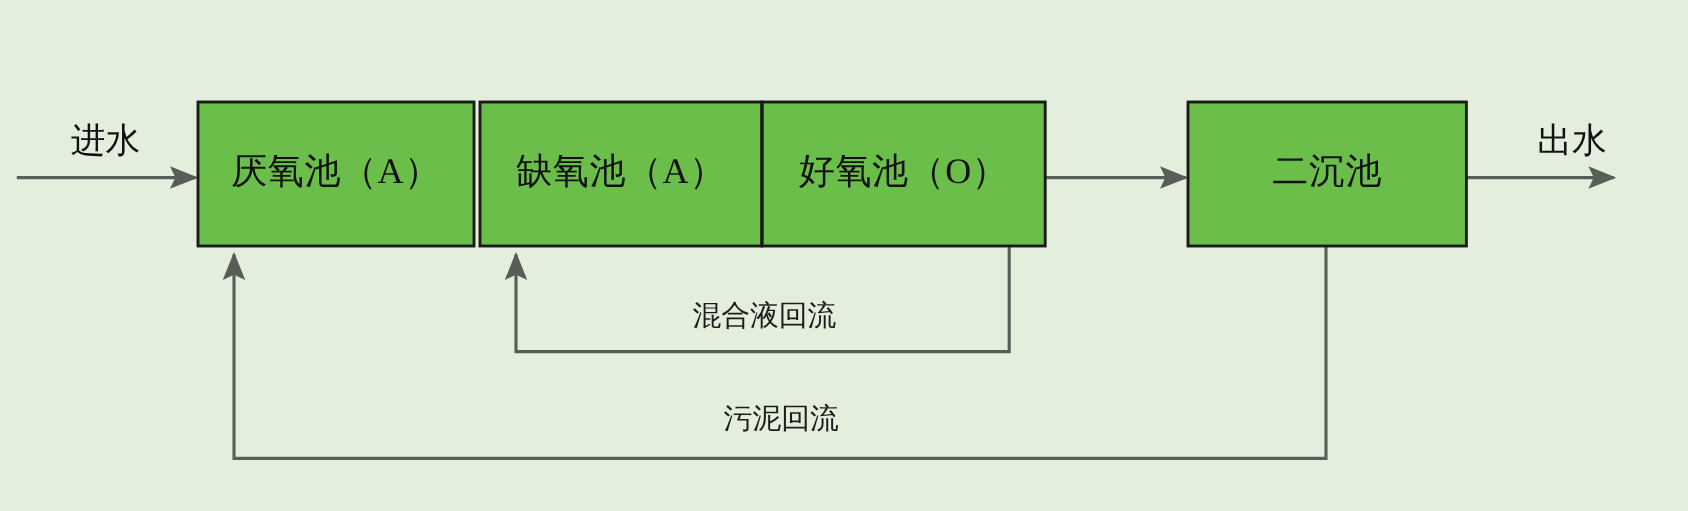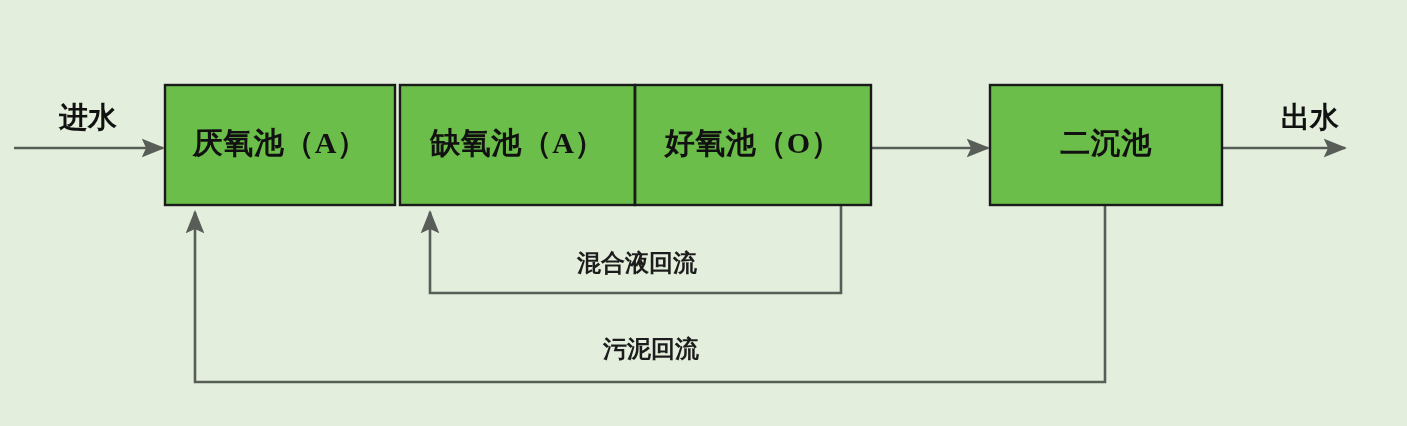--- a/index.html
+++ b/index.html
@@ -10,21 +10,20 @@
     width: 1407px;
     height: 426px;
     background: #e3efdc;
     font-family: "Liberation Serif", "DejaVu Serif", serif;
     overflow: hidden;
   }
   #diagram-root {
     position: relative;
     width: 1407px;
     height: 426px;
-    font-weight: bold;
   }
   svg.flow {
     position: absolute;
     top: 0;
     left: 0;
     width: 1407px;
     height: 426px;
     display: block;
   }
   .tank-rect {

